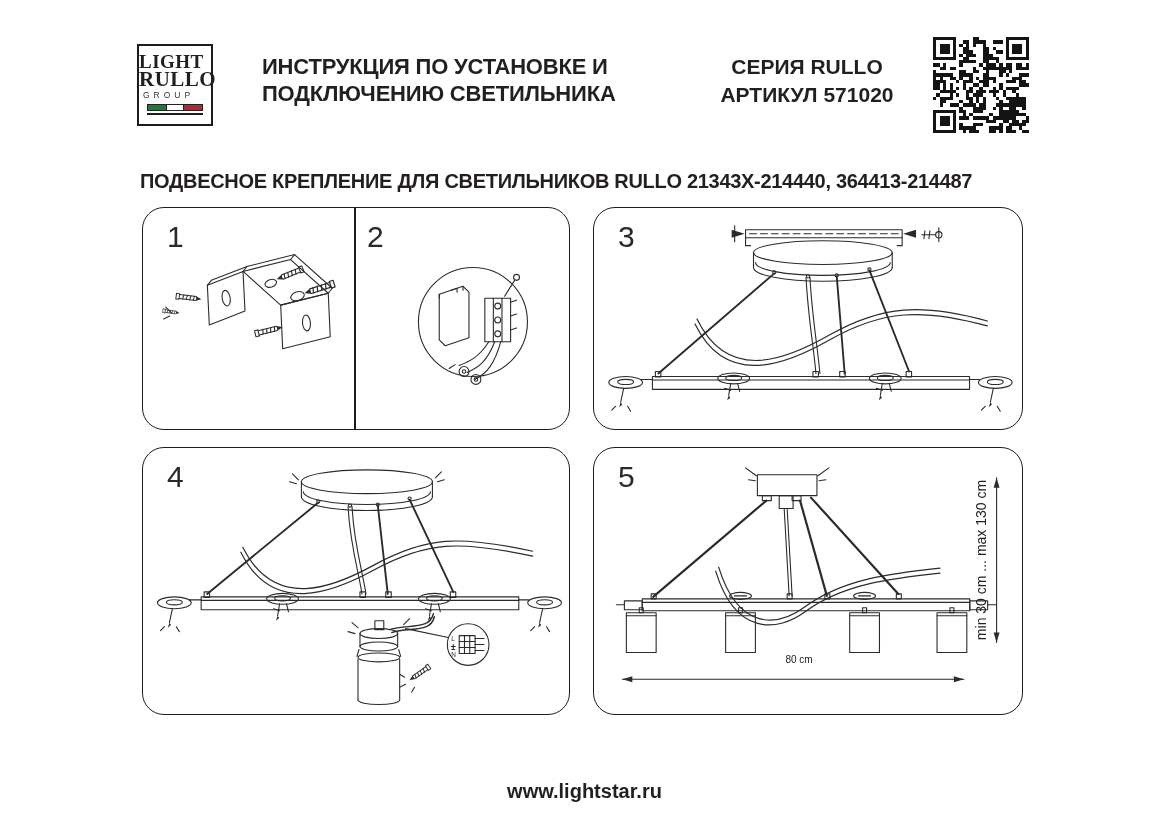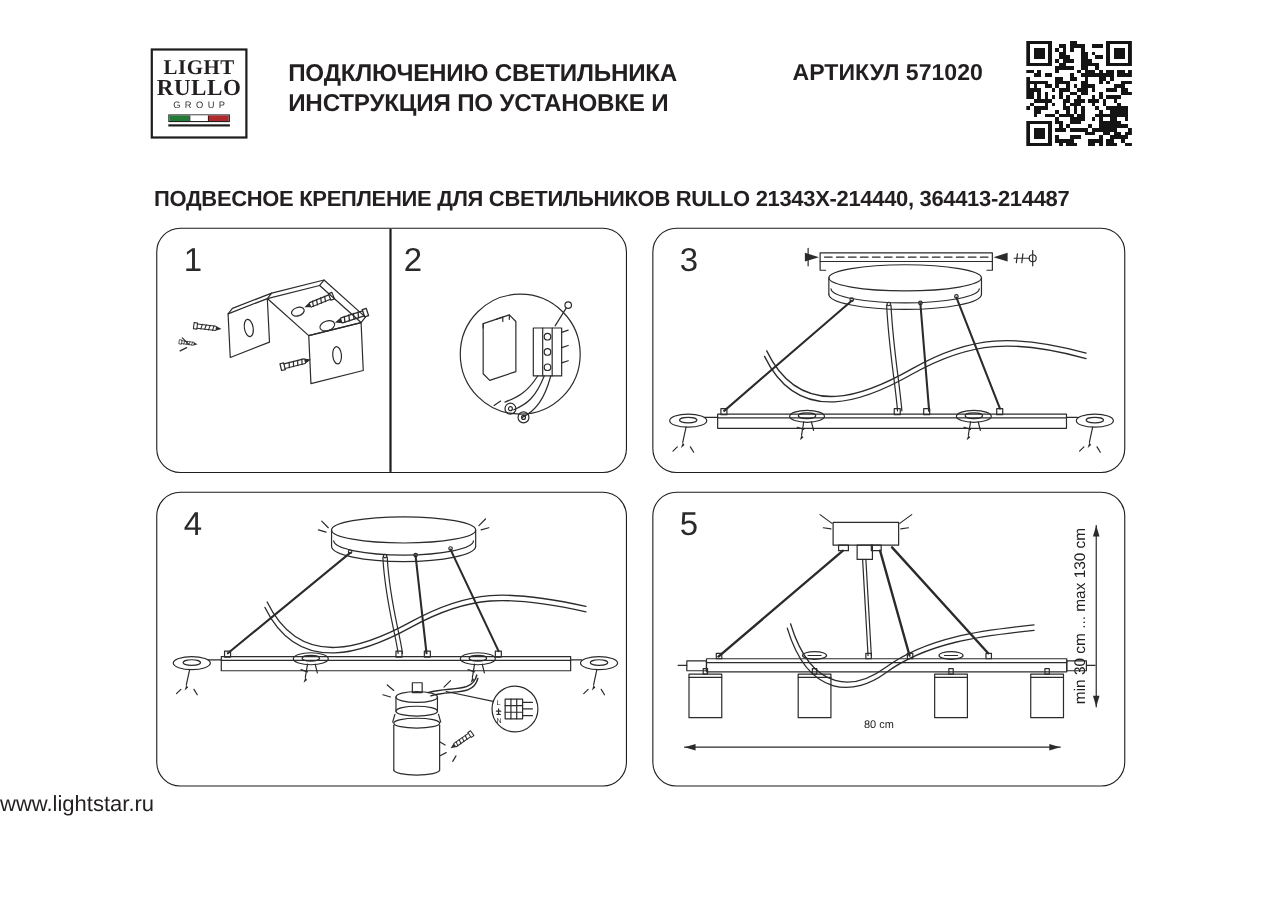--- a/index.html
+++ b/index.html
@@ -1,20 +1,20 @@
 <!DOCTYPE html>
 <html><head>
 <meta charset="utf-8">
 <style>
   html,body{margin:0;padding:0;background:#fff;}
   .page{position:relative;width:1169px;height:826px;background:#fff;overflow:hidden;
         font-family:"Liberation Sans","DejaVu Sans",sans-serif;color:#231f20;}
   
-  .logo-box{position:absolute;left:137px;top:44px;width:88px;height:82px;border:2px solid #1c1c1c;
-            box-sizing:border-box;text-align:center;}
+  .logo-box{position:absolute;left:137px;top:44px;width:76px;height:82px;border:2px solid #1c1c1c;
+            box-sizing:border-box;}
   .logo-w1{font-family:"Liberation Serif","DejaVu Serif",serif;font-weight:700;font-size:19px;line-height:17px;margin-top:7px;letter-spacing:.5px;}
   .logo-w2{font-family:"Liberation Serif","DejaVu Serif",serif;font-weight:700;font-size:21px;line-height:18px;letter-spacing:.5px;}
   .logo-w3{font-size:8.5px;letter-spacing:4px;margin-top:2px;color:#333;padding-left:4px;}
   .flag{width:56px;height:7px;margin:4px auto 0;display:flex;border:1px solid #222;box-sizing:border-box;}
   .flag div{height:100%;}
   .flag .g{width:18px;}
   .flag .w{width:18px;border-left:1px solid #222;border-right:1px solid #222;box-sizing:border-box;background:#fff;}
   .flag .r{width:18px;}
   .logo-underline{width:56px;height:2px;background:#1c1c1c;margin:2px auto 0;}
   .main-title{position:absolute;left:262px;top:53px;font-size:22px;font-weight:700;line-height:27px;letter-spacing:-.2px;}
@@ -27,21 +27,21 @@
   .panel3{left:593px;top:207px;width:430px;height:223px;}
   .panel4{left:142px;top:447px;width:428px;height:268px;}
   .panel5{left:593px;top:447px;width:430px;height:268px;}
   .panel-num{position:absolute;font-size:30px;font-weight:400;color:#2a2a2a;top:14px;left:24px;line-height:1;}
   .panel-num.n2{left:224px;}
   .divider{position:absolute;left:211px;top:0;width:1.5px;height:100%;background:#1d1d1d;}
   .diagram{position:absolute;left:0;top:0;width:100%;height:100%;color:#2b2b2b;}
   .dim-w{position:absolute;left:205px;top:206px;transform:translateX(-50%);font-size:10px;color:#222;}
   .dim-h{position:absolute;left:387px;top:112px;transform:translate(-50%,-50%) rotate(-90deg);
          white-space:nowrap;font-size:14px;color:#222;}
-  .footer{position:absolute;left:0;top:720px;width:100%;font-size:20px;font-weight:400;}
+  .footer{position:absolute;left:0;top:780px;width:100%;text-align:center;font-size:20px;font-weight:700;}
   .hidden-defs{position:absolute;width:0;height:0;overflow:hidden;}
 </style>
 </head>
 <body>
 
 <div class="page">
 
   <svg class="hidden-defs" aria-hidden="true">
     <defs>
       <g id="fast" stroke-linecap="round">
@@ -79,25 +79,26 @@
     <div class="logo-w3">GROUP</div>
     <div class="flag">
       <div class="g" style="background:#217a36"></div>
         <div class="w"></div>
         <div class="r" style="background:#b02a2d"></div>
     </div>
     <div class="logo-underline"></div>
   </div>
 
   <div class="main-title">
+    <div>ИНСТРУКЦИЯ ПО УСТАНОВКЕ И</div>
     <div>ПОДКЛЮЧЕНИЮ СВЕТИЛЬНИКА</div>
-    <div>ИНСТРУКЦИЯ ПО УСТАНОВКЕ И</div>
   </div>
 
   <div class="series-block">
+    <div>СЕРИЯ RULLO</div>
     <div>АРТИКУЛ 571020</div>
   </div>
 
   <div class="qr"><svg viewBox="0 0 29 29" width="100%" height="100%" shape-rendering="crispEdges" fill="#141414">
         <rect x="12" y="0" width="1" height="1"></rect>
         <rect x="13" y="0" width="1" height="1"></rect>
         <rect x="9" y="1" width="1" height="1"></rect>
         <rect x="10" y="1" width="1" height="1"></rect>
         <rect x="12" y="1" width="1" height="1"></rect>
         <rect x="13" y="1" width="1" height="1"></rect>

